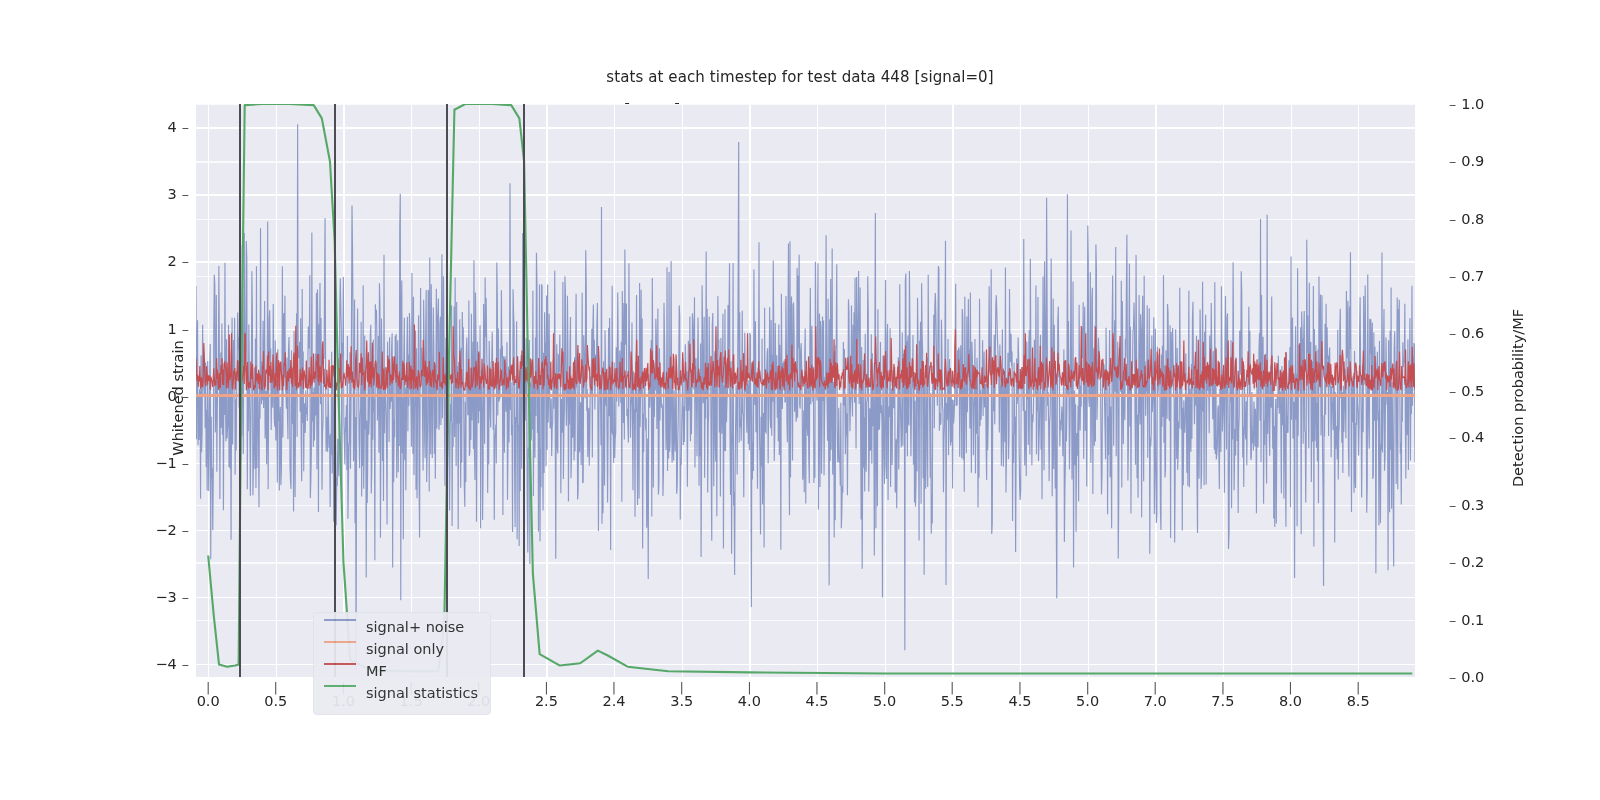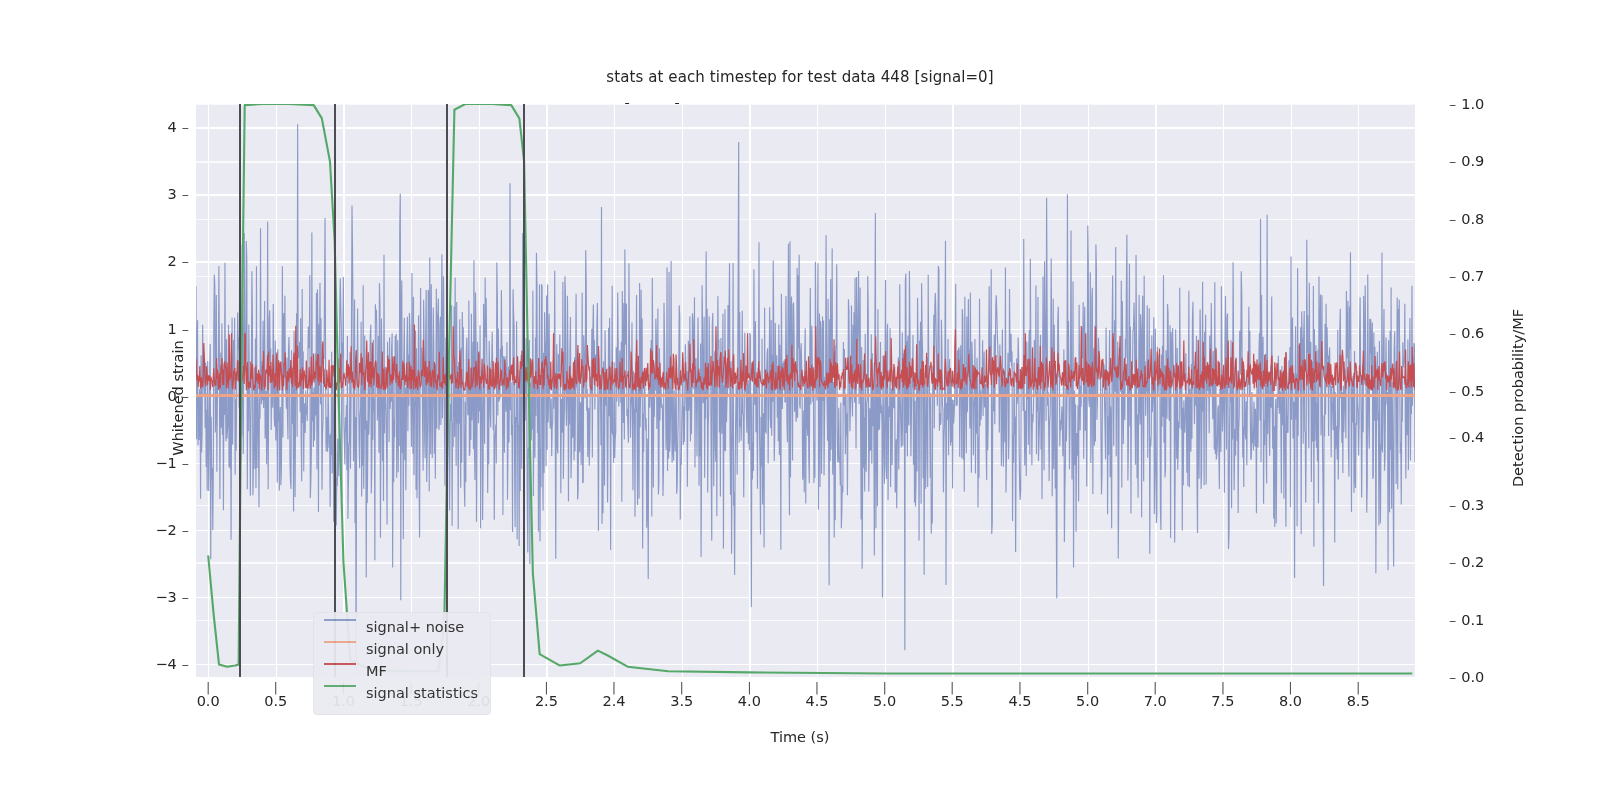--- a/index.html
+++ b/index.html
@@ -186,21 +186,20 @@
 </style>
 </head>
 <body>
 
 <div id="figure">
 
   <div class="fig-title">stats at each timestep for test data 448 [signal=0]</div>
 
   <div id="ylabel-left">Whitened strain</div>
   <div id="ylabel-right">Detection probability/MF</div>
-  <div id="xlabel">Time (s)</div>
 
   <div id="ticks-left">
       <div class="ytick-left" style="top: 127.456px;"><span>4</span><span class="dash">–</span></div>
       <div class="ytick-left" style="top: 194.474px;"><span>3</span><span class="dash">–</span></div>
       <div class="ytick-left" style="top: 261.491px;"><span>2</span><span class="dash">–</span></div>
       <div class="ytick-left" style="top: 328.509px;"><span>1</span><span class="dash">–</span></div>
       <div class="ytick-left" style="top: 395.526px;"><span>0</span><span class="dash">–</span></div>
       <div class="ytick-left" style="top: 462.544px;"><span>−1</span><span class="dash">–</span></div>
       <div class="ytick-left" style="top: 529.561px;"><span>−2</span><span class="dash">–</span></div>
       <div class="ytick-left" style="top: 596.579px;"><span>−3</span><span class="dash">–</span></div>

